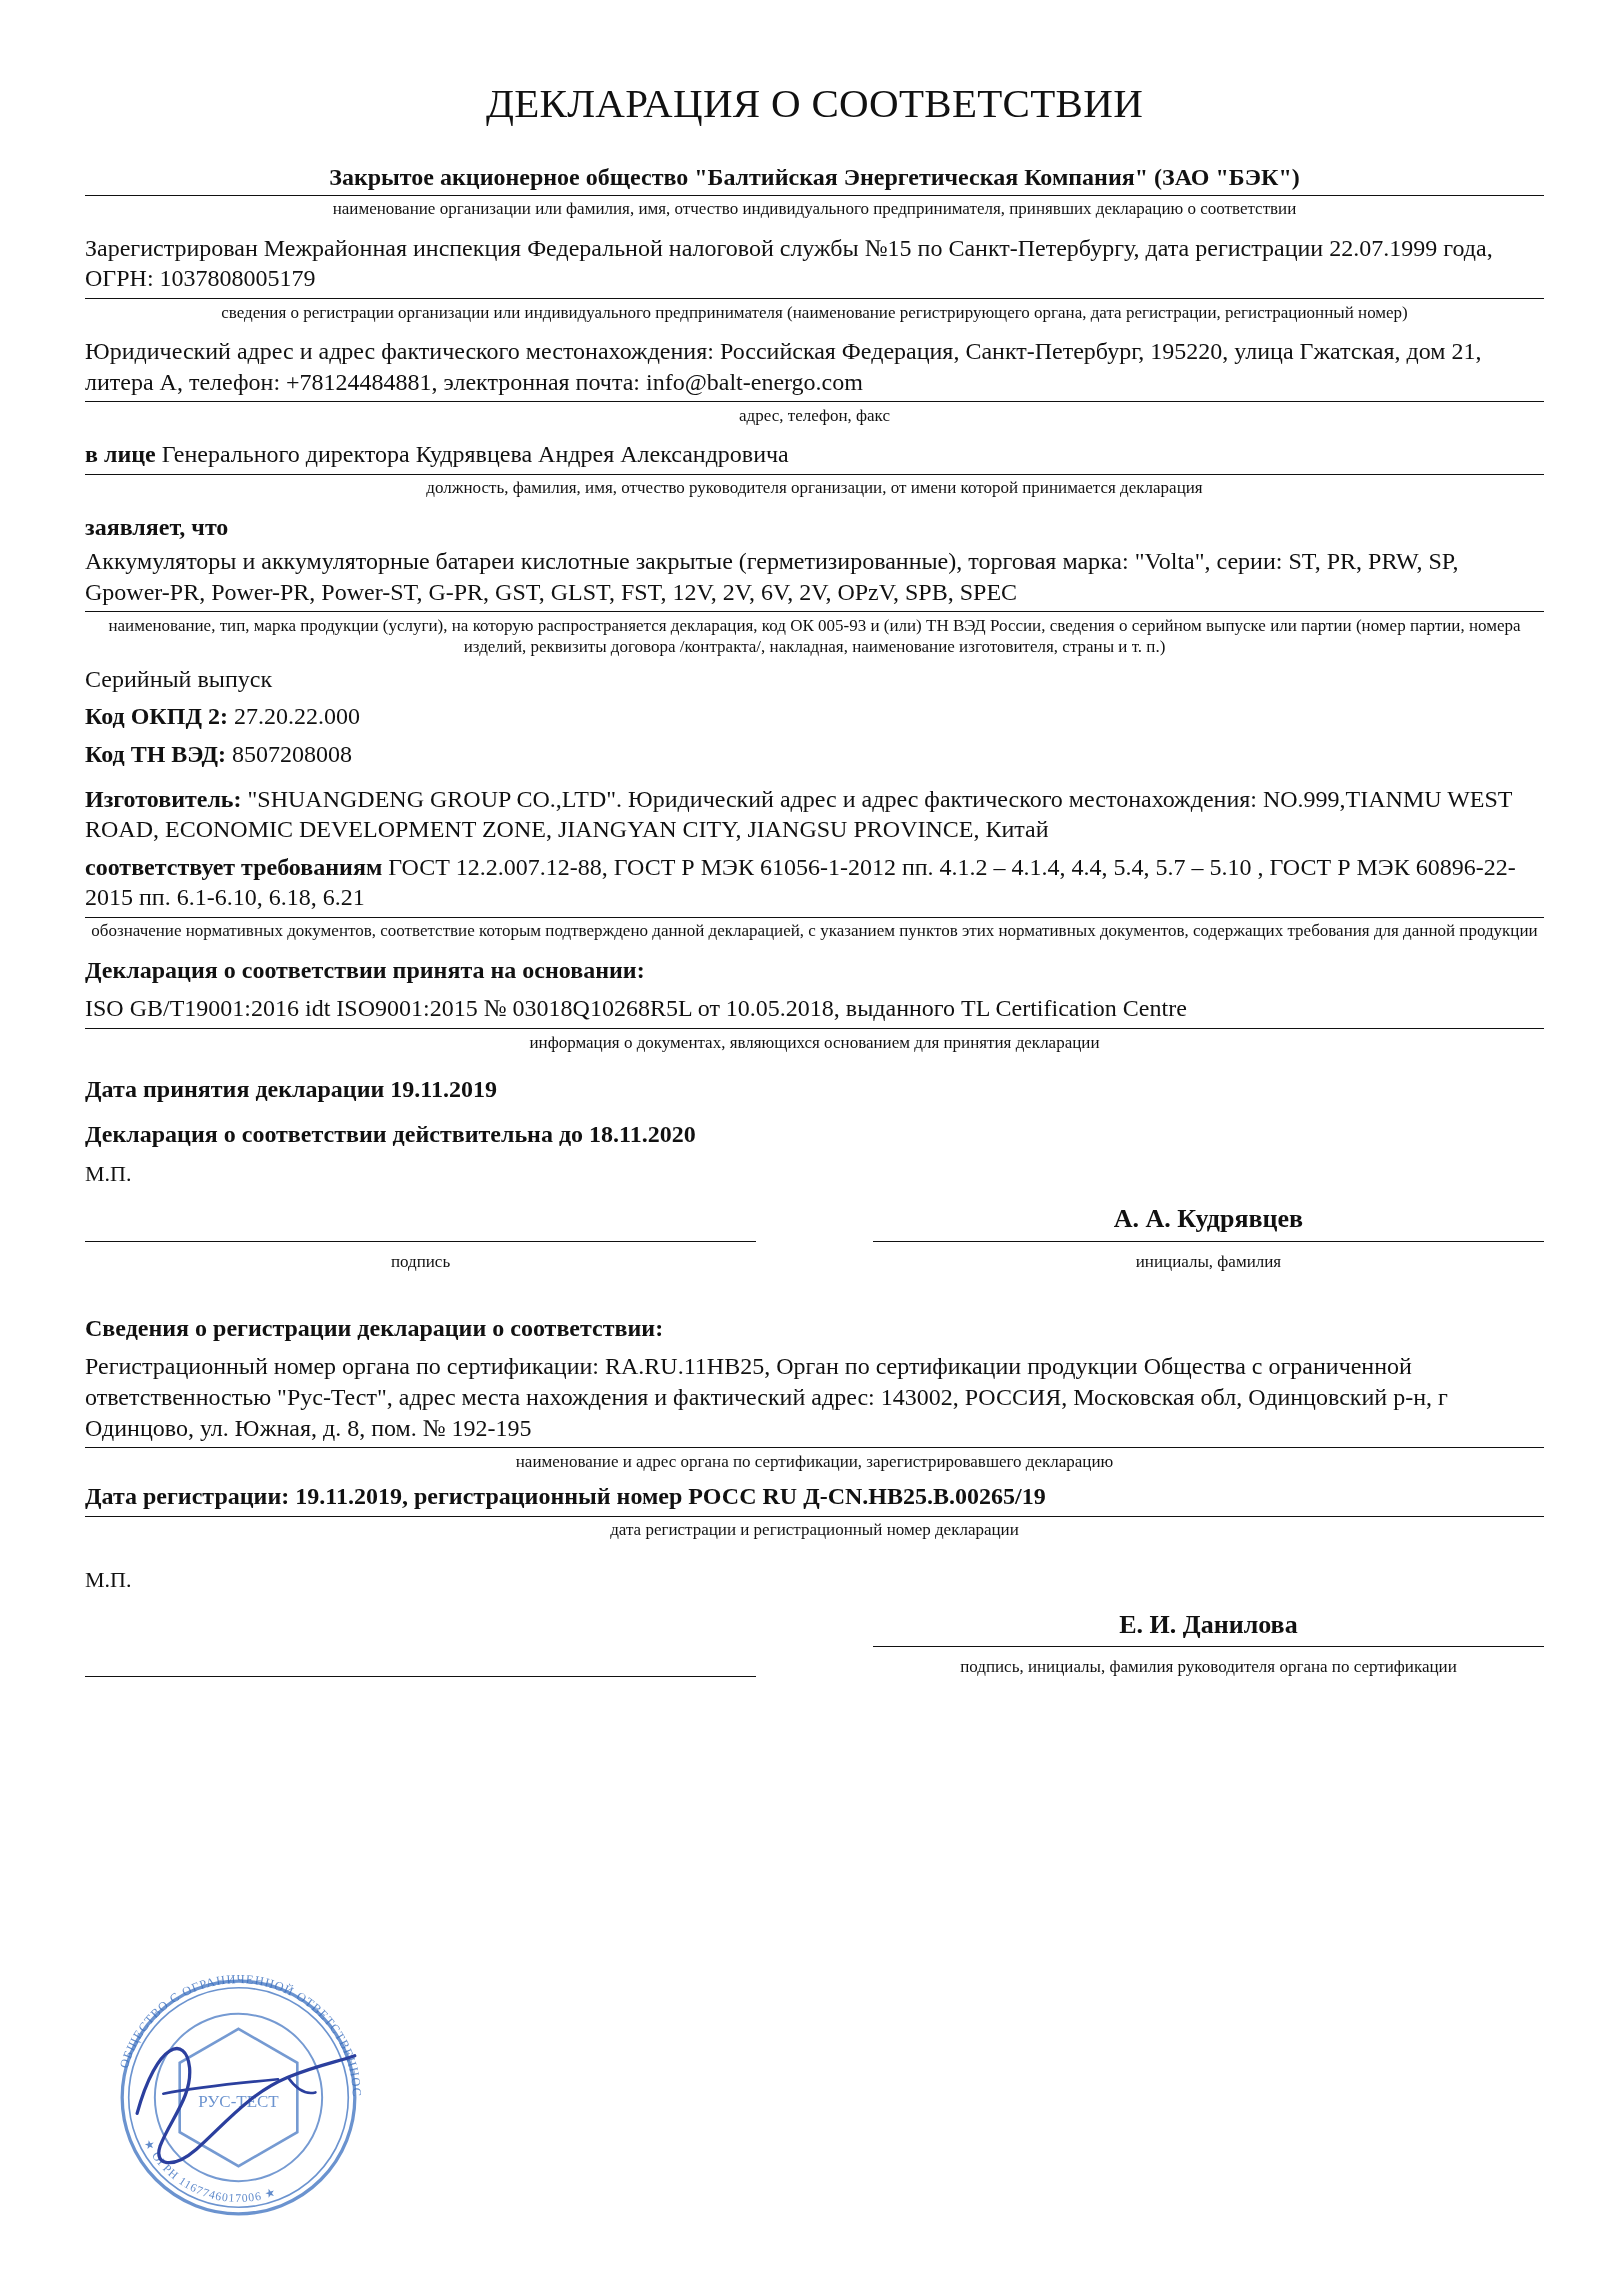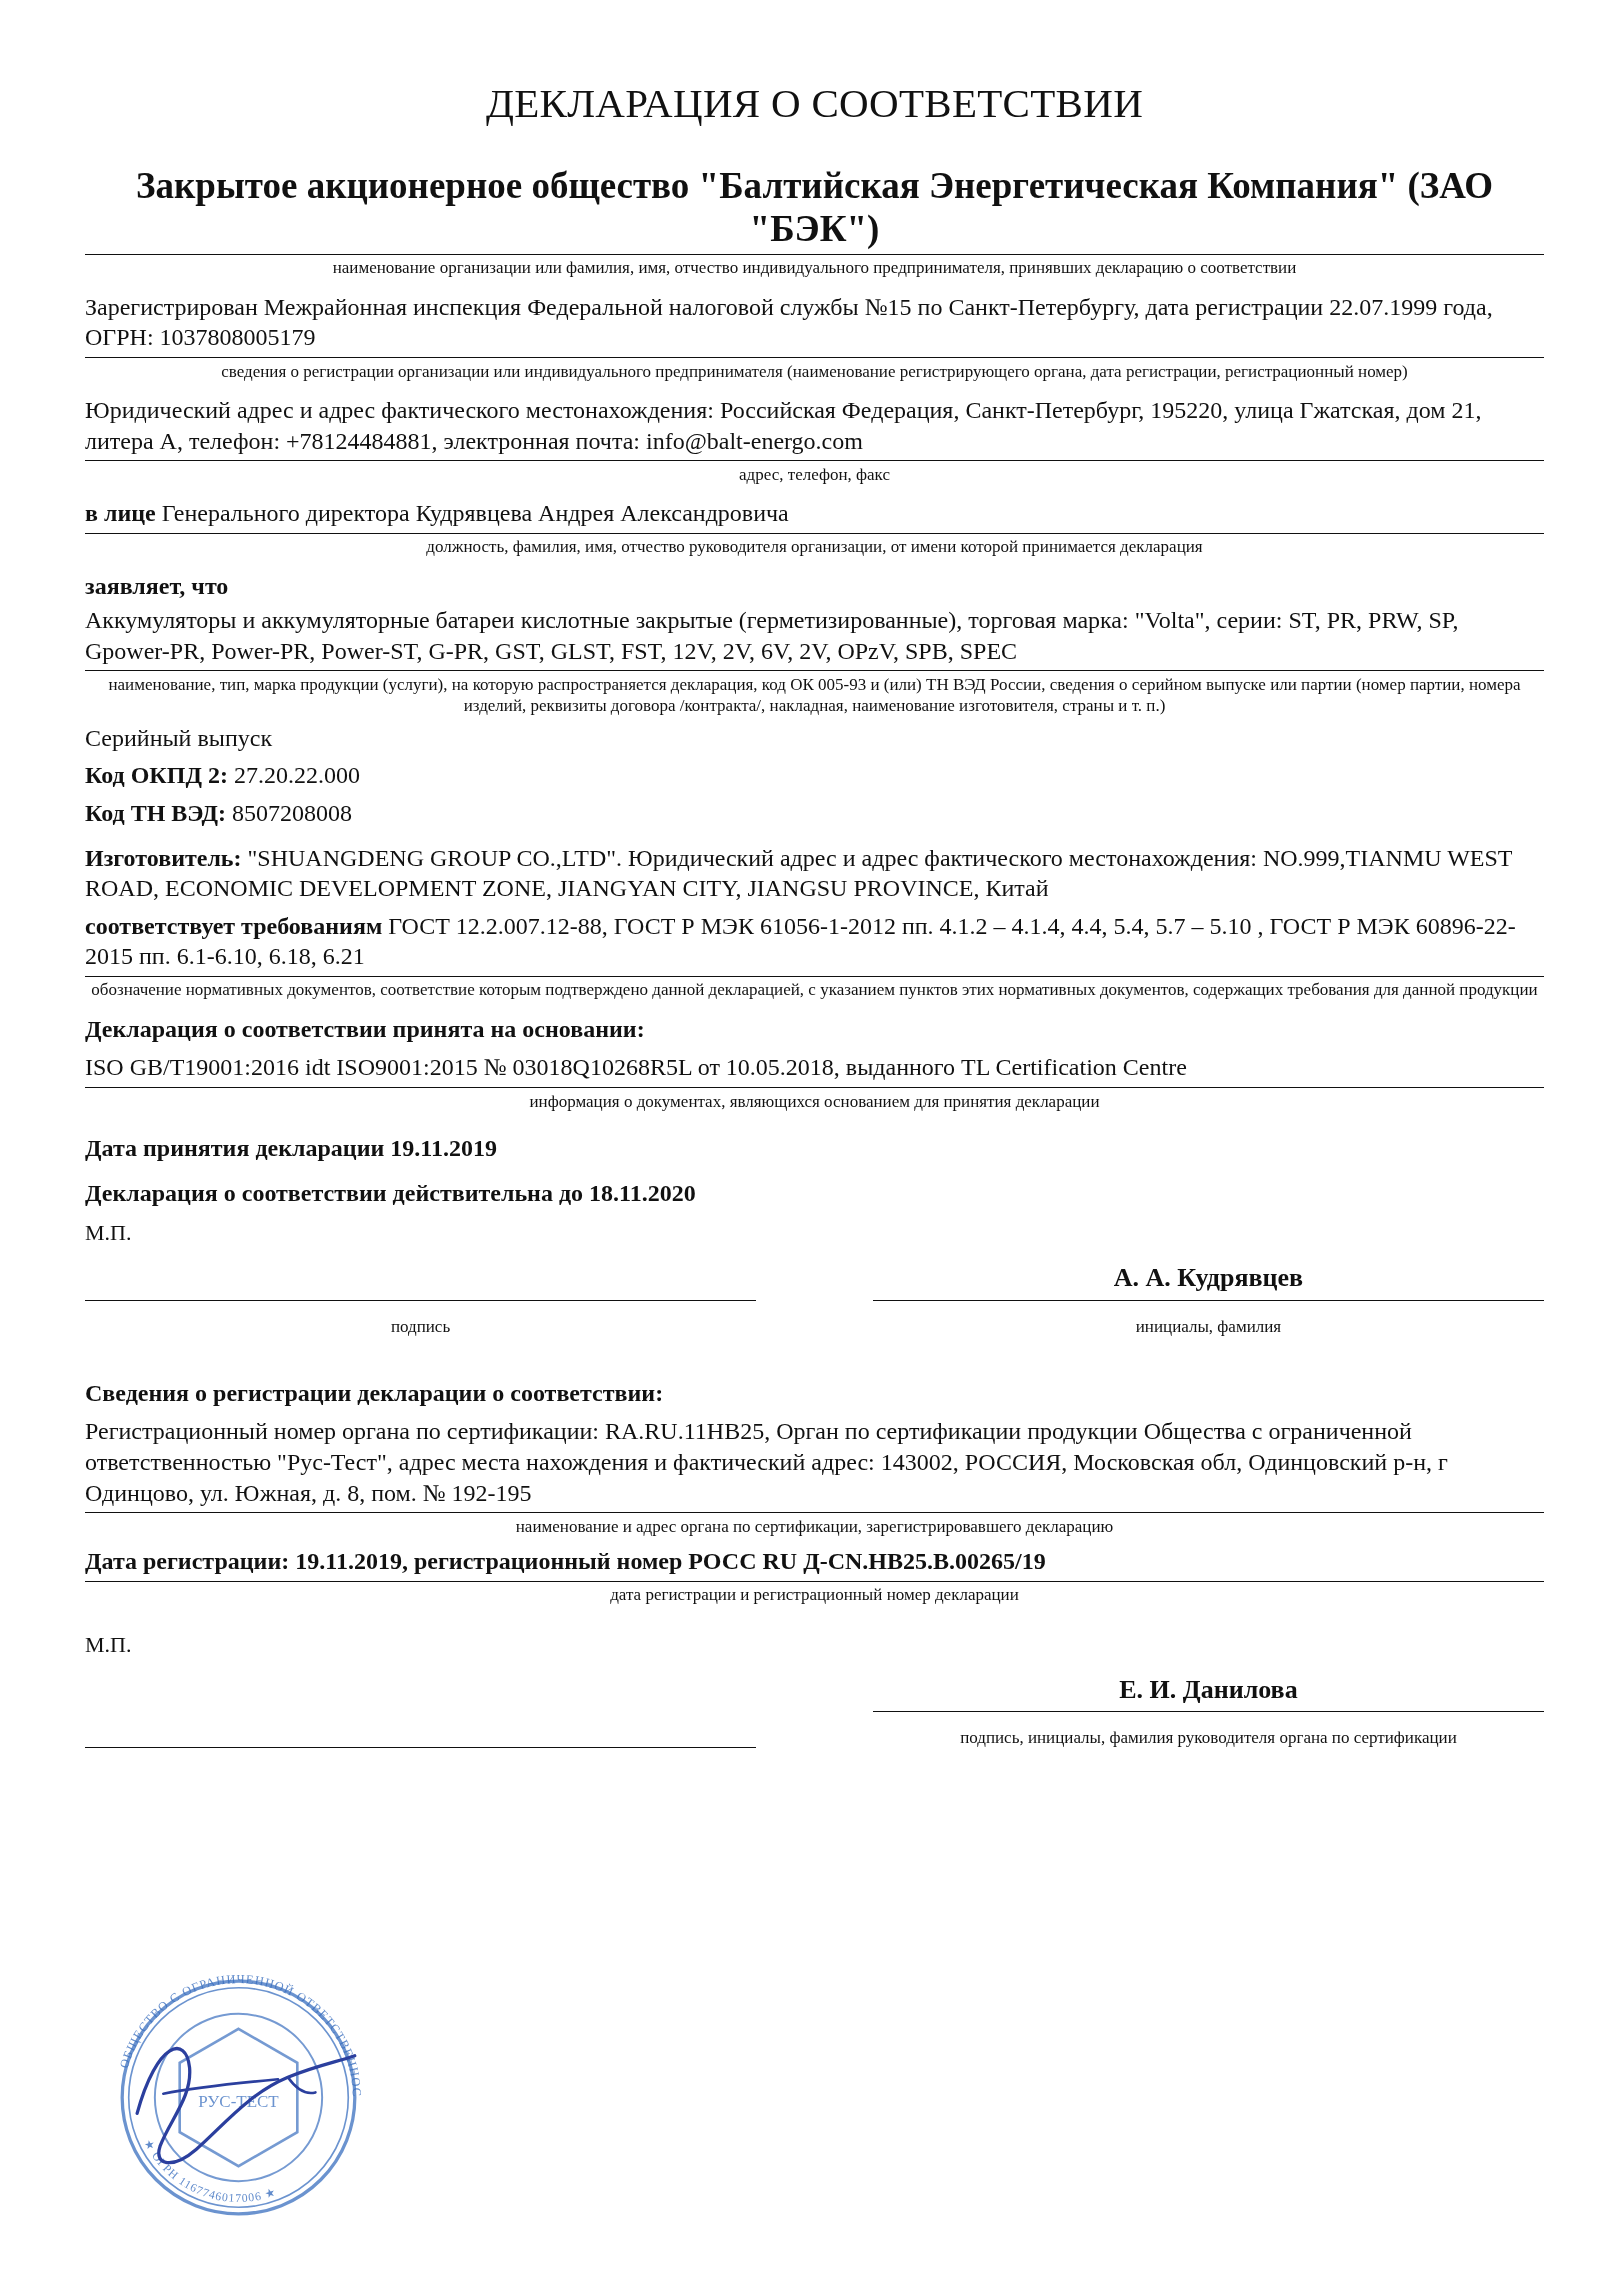--- a/index.html
+++ b/index.html
@@ -50,21 +50,21 @@
   .rule {
     border-bottom: 1.3px solid #111111;
     margin: 3.9px 0 0 0;
     height: 0;
   }
   .block { margin-bottom: 6.5px; }
   .gap-s { height: 6.5px; }
   .gap-m { height: 14.4px; }
   .gap-l { height: 22px; }
   .title-bold-line {
-    font-size: 37px;
+    font-size: 24px;
     font-weight: bold;
     text-align: center;
     margin-top: 16px;
   }
   .sig-row {
     display: flex;
     justify-content: space-between;
     align-items: flex-end;
     margin-top: 17px;
   }
@@ -78,21 +78,21 @@
     height: 34px;
   }
   .sig-line {
     border-bottom: 1.3px solid #111111;
     height: 0;
     margin-top: 2.6px;
   }
   .sig-caption {
     font-size: 17px;
     text-align: center;
-    margin-top: 16px;
+    margin-top: 10px;
   }
   .mp {
     font-size: 22px;
     margin-top: 11.8px;
   }
   .stamp {
     position: absolute;
     left: 98px;
     top: 1957px;
     width: 281px;

